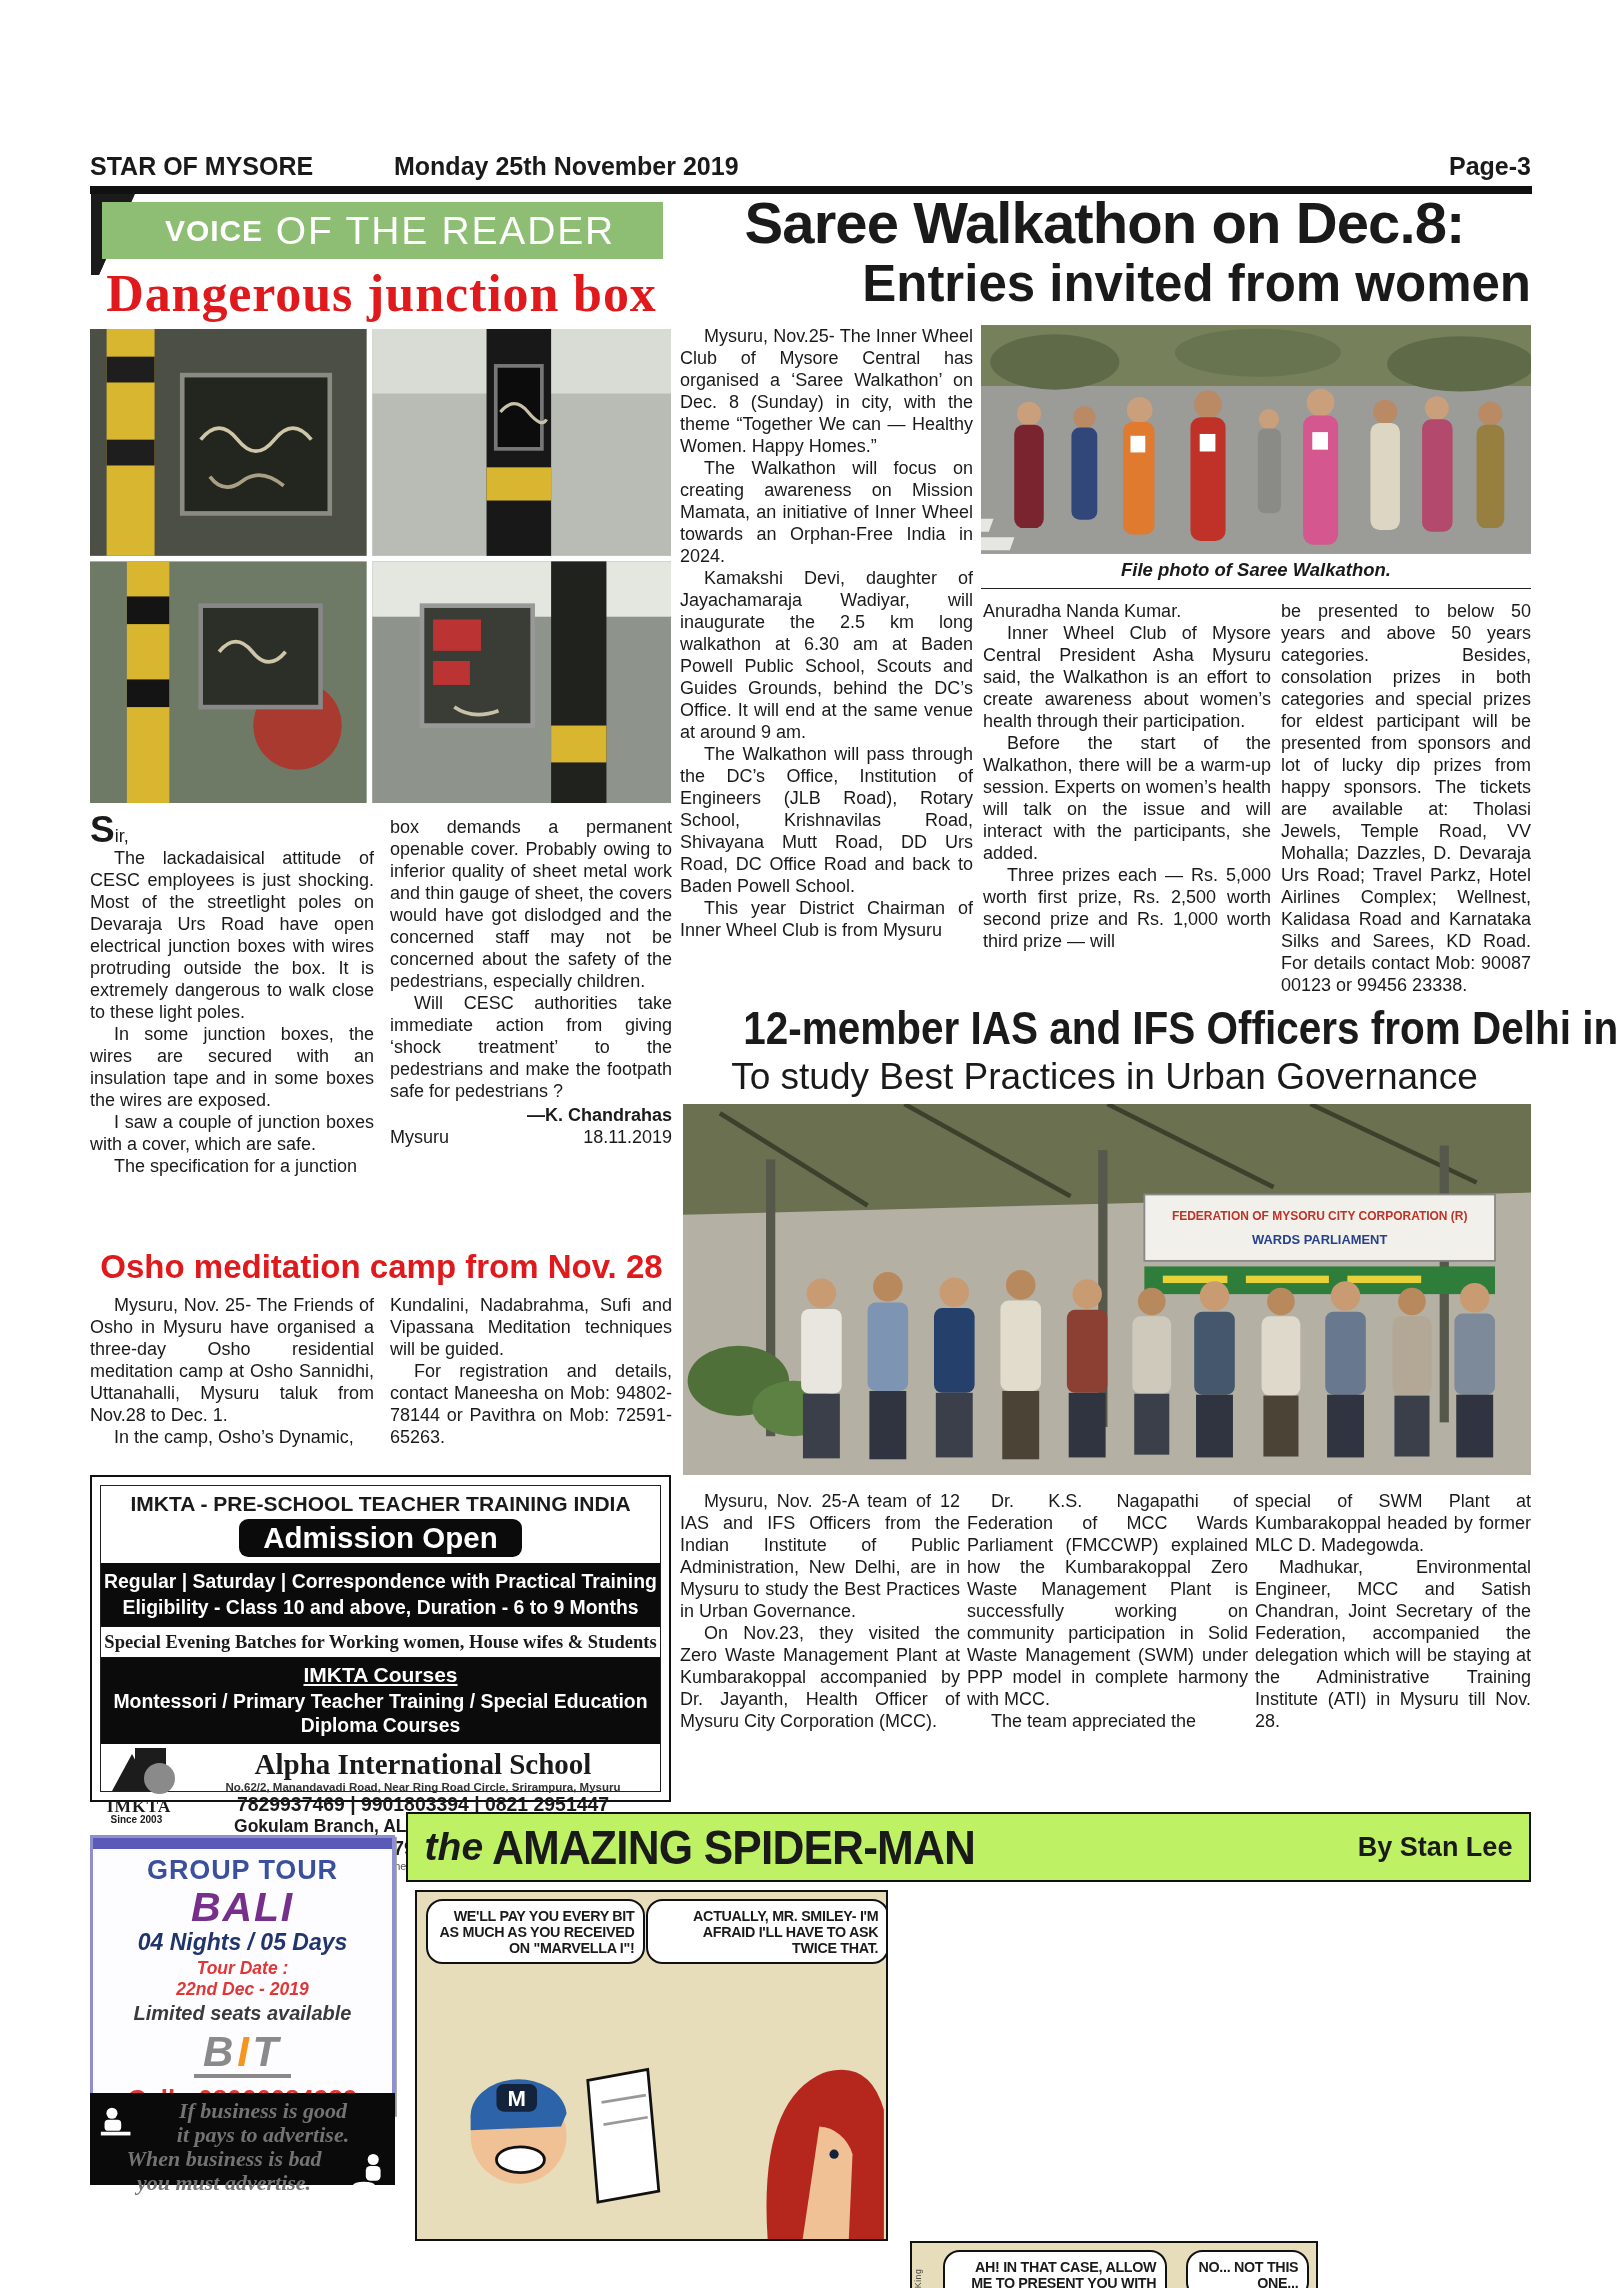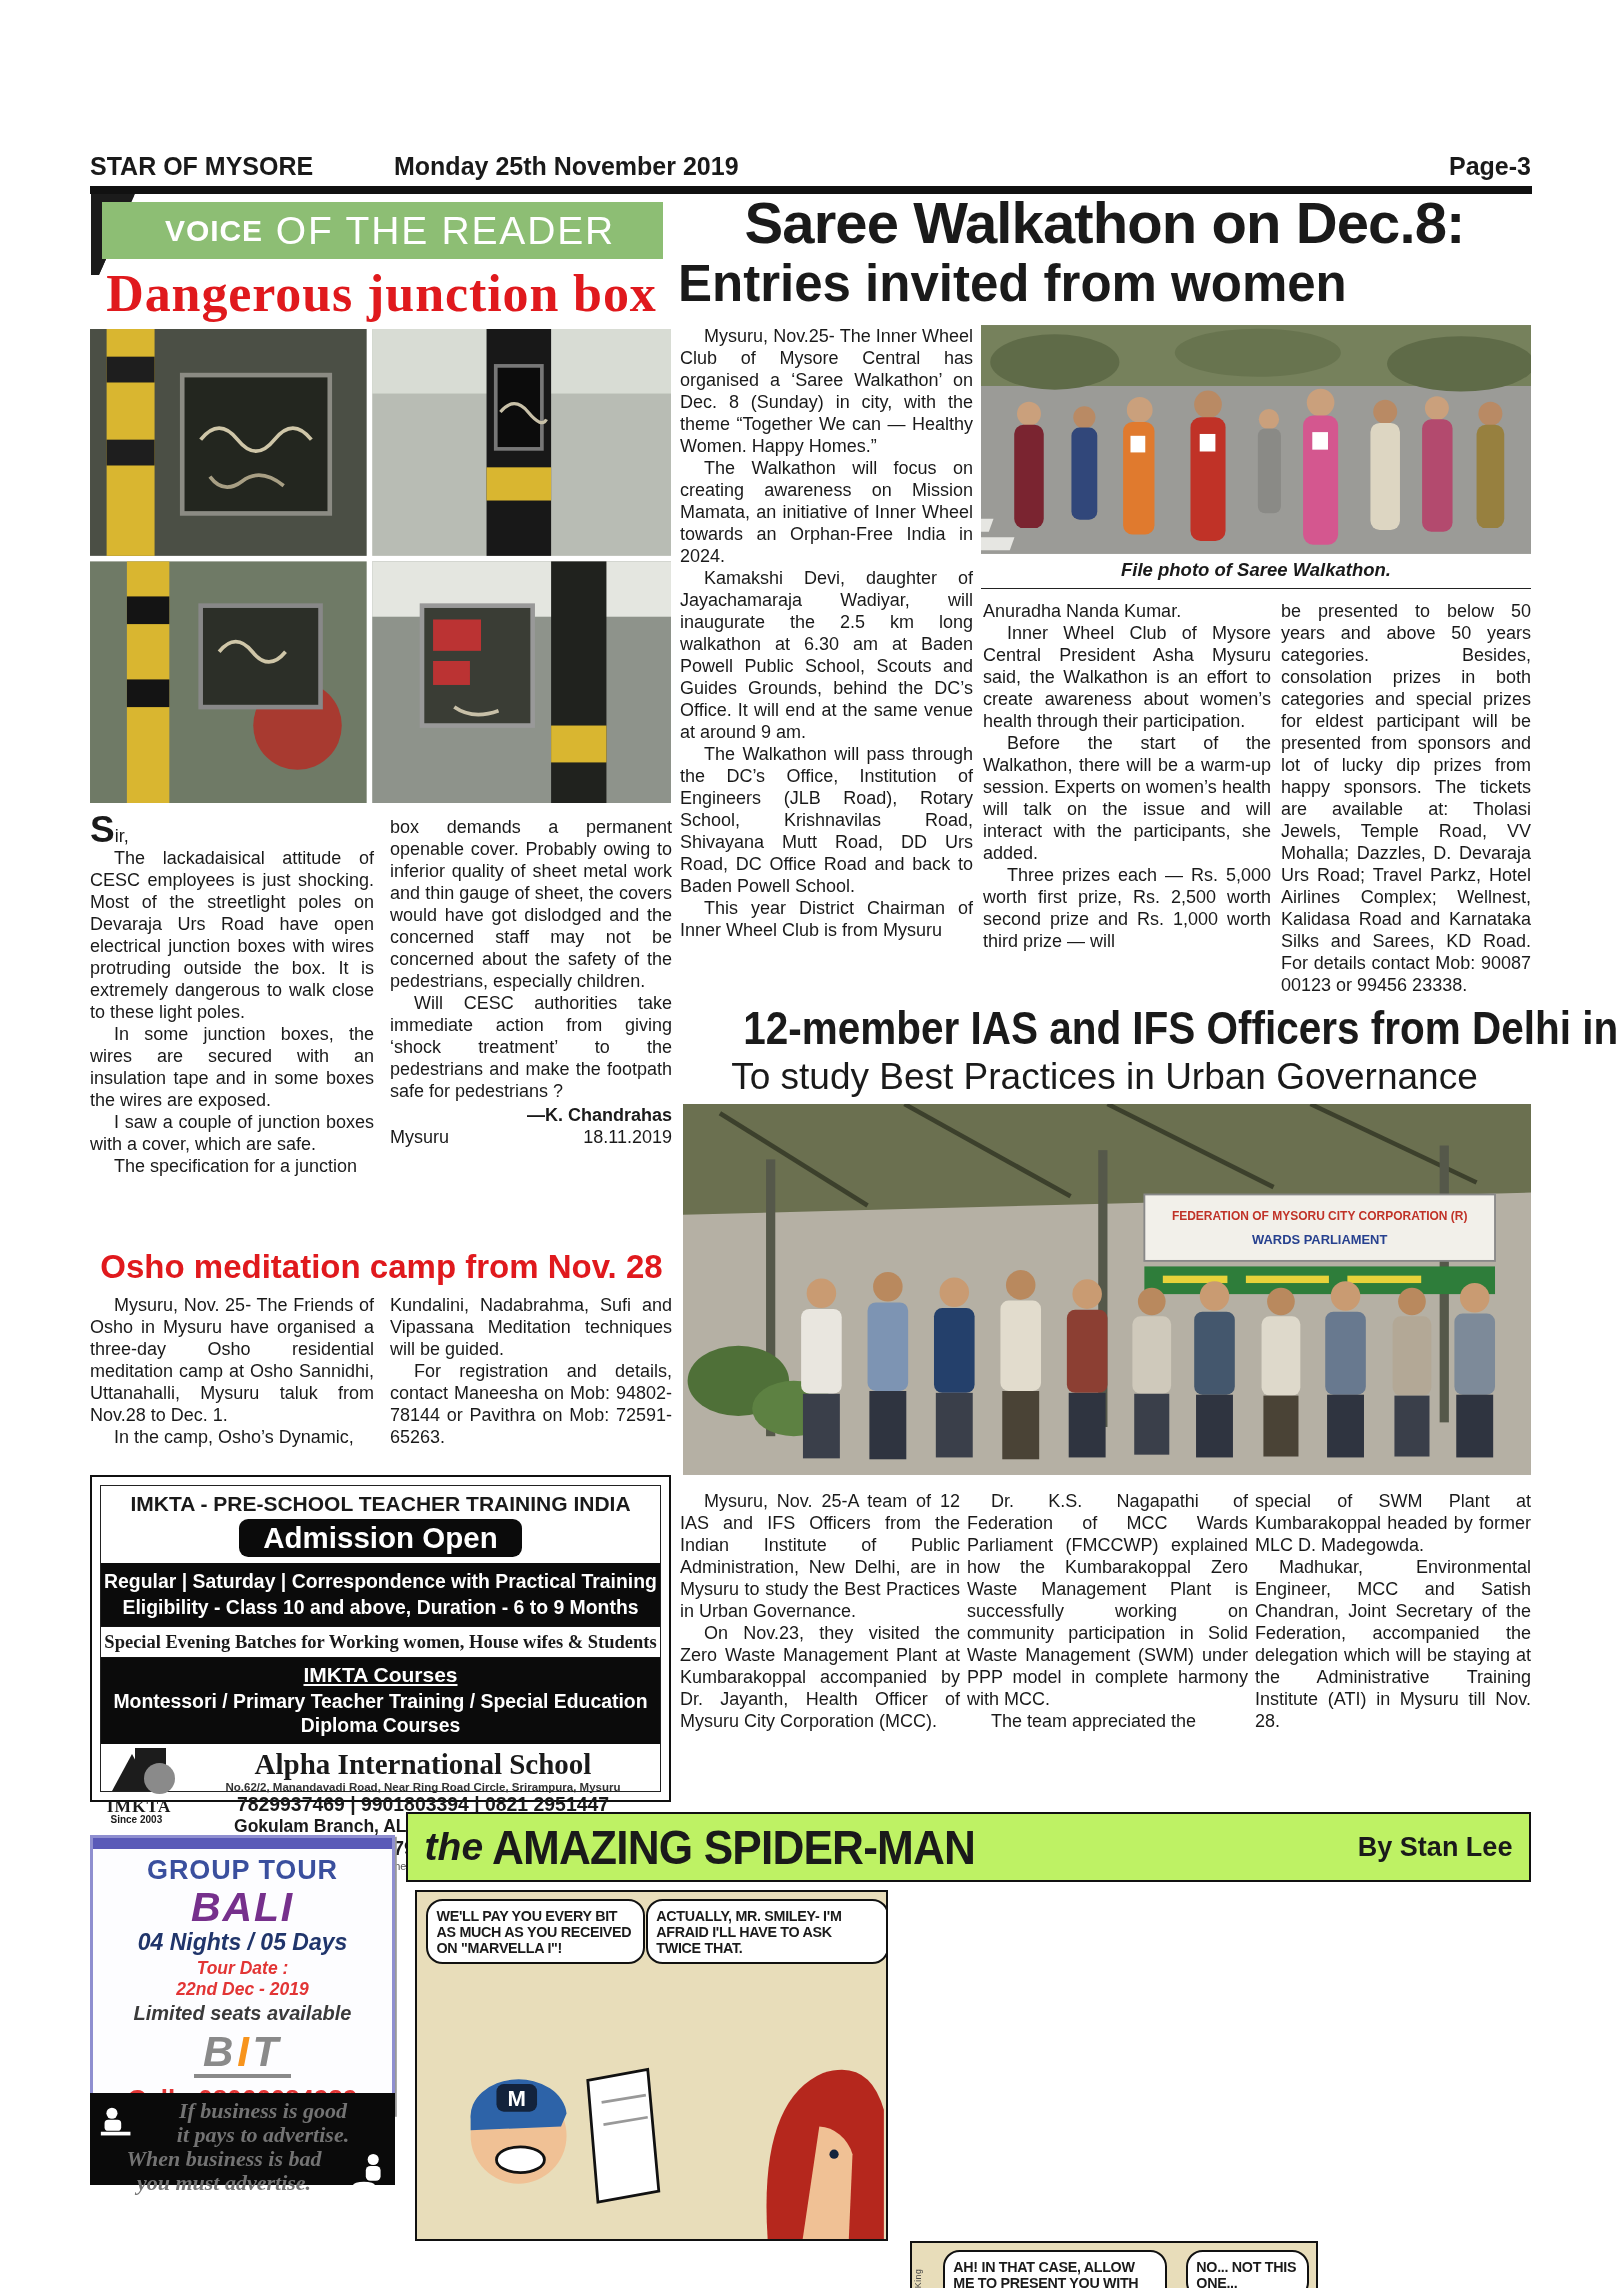--- a/index.html
+++ b/index.html
@@ -18,21 +18,21 @@
   
   .btxt{font-size:18px;line-height:22px;text-align:justify;}
   .btxt p{margin:0;text-indent:24px;}
   .btxt p.noind{text-indent:0;}
   .dropS{font-size:37px;font-weight:bold;line-height:28px;}
   .sig{font-weight:bold;text-align:right;margin-top:1.8px;}
   .pd-row{display:flex;justify-content:space-between;}
   .red-head{color:#e0191d;font-weight:800;font-size:33px;text-align:center;letter-spacing:0px;}
   
   .hl1{font-weight:800;font-size:58px;text-align:center;letter-spacing:-0.9px;}
-  .hl2{font-weight:800;font-size:51px;text-align:left;letter-spacing:0px;}
+  .hl2{font-weight:800;font-size:51px;text-align:right;letter-spacing:0px;}
   .cond{display:inline-block;transform:scaleX(0.88);transform-origin:center;white-space:nowrap;}
   .ias-hl{font-weight:900;font-size:46px;text-align:center;}
   .ias-sub{font-weight:500;font-size:37px;text-align:center;}
   .caption{font-weight:bold;font-style:italic;font-size:18.5px;text-align:center;border-bottom:1.8px solid #222;padding-bottom:7.4px;}
   
   .imkta{border:2.8px solid #101010;background:#fff;padding:8.3px;}
   .imkta-in{border:1.8px solid #222;height:100%;box-sizing:border-box;display:flex;flex-direction:column;}
   .imk-title{font-weight:800;font-size:21px;text-align:center;padding-top:5.5px;letter-spacing:0px;}
   .adm-wrap{text-align:center;margin:3.7px 0 5.5px 0;}
   .admission{display:inline-block;background:#0b0b0b;color:#fff;font-weight:800;font-size:29.5px;padding:1.8px 24px;border-radius:9.2px;}
@@ -74,21 +74,21 @@
           font-size:22px;line-height:1.1;padding:5.5px 7.4px;box-sizing:border-box;}
   .advrow{display:flex;align-items:center;}
   .advtxt1{flex:1;text-align:center;}
   
   .comic-head{background:#bef264;border:2.8px solid #111;display:flex;align-items:center;padding:0 16.6px;box-sizing:border-box;}
   .c-the{font-weight:900;font-style:italic;font-size:39px;margin-right:9.2px;}
   .c-title{font-weight:900;font-size:48px;letter-spacing:-0.9px;display:inline-block;transform:scaleX(0.92);transform-origin:left;}
   .c-by{font-weight:900;font-size:27px;margin-left:auto;}
   .panel{background:#e8ddba;border:2.8px solid #111;box-sizing:border-box;position:relative;overflow:hidden;}
   .bubble{position:absolute;background:#fff;border:2.8px solid #111;border-radius:16.6px;padding:6.5px 8.3px;
-          font-size:14.3px;font-weight:bold;line-height:1.12;text-align:left;letter-spacing:-0.3px;}
+          font-size:14.3px;font-weight:bold;line-height:1.12;text-align:right;letter-spacing:-0.3px;}
   .vert{position:absolute;left:0.9px;bottom:5.5px;writing-mode:vertical-rl;transform:rotate(180deg);
         font-size:8.8px;color:#444;letter-spacing:0.5px;}
   svg{display:block;}
 </style>
 </head>
 <body>
 
 <div class="page">
 
   <div class="abs mast" style="left:90px;top:152px;">STAR OF MYSORE</div>

